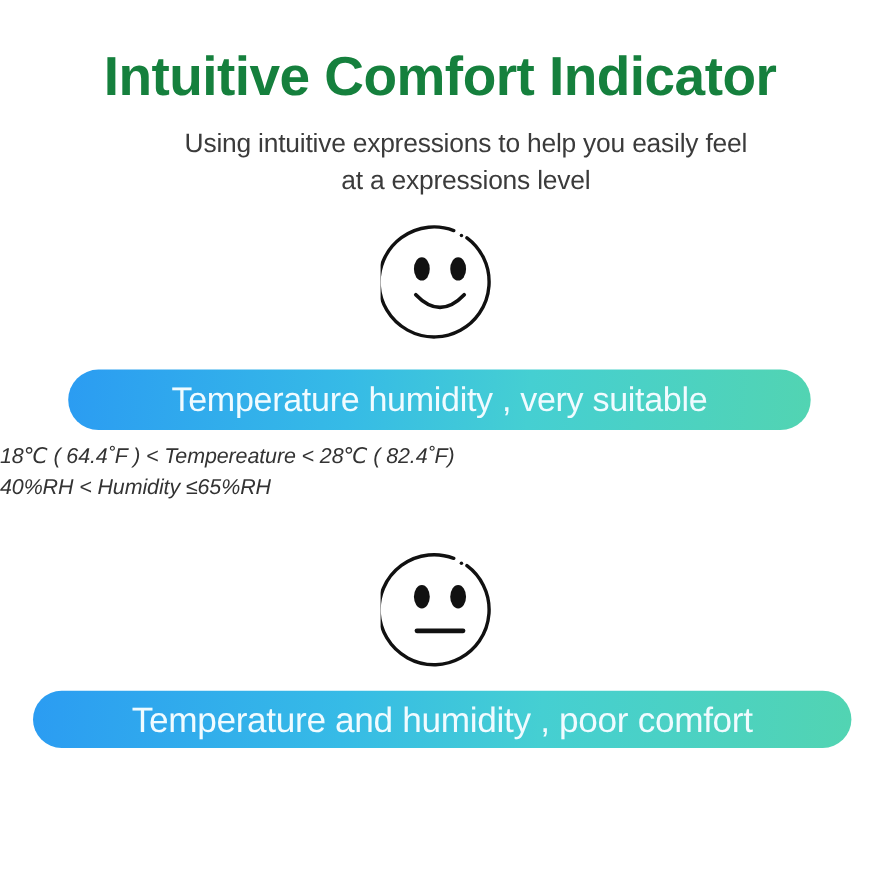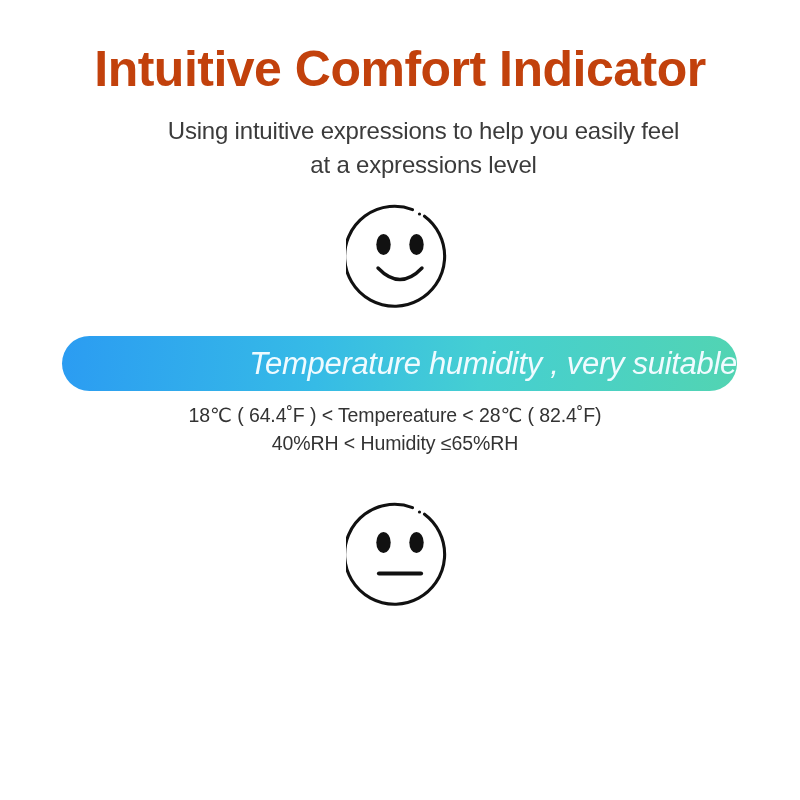--- a/index.html
+++ b/index.html
@@ -24,21 +24,21 @@
     align-items: center;
     box-sizing: border-box;
   }
 
   
   .title {
     margin: 0;
     padding: 0;
     font-size: 50px;
     font-weight: bold;
-    color: #c2410c;
+    color: #15803d;
     letter-spacing: -0.5px;
     line-height: 1;
     text-align: center;
     position: absolute;
     top: 44px;
     left: 0;
     right: 0;
   }
 
   .subtitle {
@@ -67,26 +67,25 @@
   .face svg { display: block; width: 108px; height: 108px; }
 
   #face-happy  { top: 204px; }
   #face-neutral{ top: 502px; }
 
   
   .banner {
     position: absolute;
     display: flex;
     align-items: center;
-    justify-content: flex-end;
+    justify-content: center;
     border-radius: 999px;
     box-sizing: border-box;
     color: #f0fbff;
     white-space: nowrap;
-    font-style: italic;
   }
 
   #banner-good {
     left: 62px;
     width: 675px;
     top: 336px;
     height: 55px;
     background: linear-gradient(95deg, #2b9cf2 0%, #36bbe6 38%, #45cfd2 62%, #52d4b2 100%);
     font-size: 31px;
   }
@@ -104,25 +103,25 @@
     font-weight: normal;
     letter-spacing: -0.3px;
     line-height: 1;
   }
 
   
   .range-block {
     position: absolute;
     left: 0;
     right: 10px;
-    text-align: center;
     color: #333333;
     font-size: 19.5px;
     line-height: 1.42;
     letter-spacing: -0.1px;
+    font-style: italic;
   }
   #range-good { top: 402px; }
 
   .caption-block {
     position: absolute;
     left: 0;
     right: 0;
     text-align: center;
     color: #333333;
     font-size: 19px;
@@ -174,17 +173,20 @@
       <path d="M 66.5 5.6
                A 50 50 0 1 0 78.5 12.2" fill="none" stroke="#111111" stroke-width="3.1" stroke-linecap="round"></path>
       <circle cx="73.5" cy="10.0" r="1.6" fill="#111111"></circle>
       <ellipse cx="37.5" cy="40.5" rx="7.2" ry="10.6" fill="#111111"></ellipse>
       <ellipse cx="70.5" cy="40.5" rx="7.2" ry="10.6" fill="#111111"></ellipse>
 
       <line x1="33" y1="71.5" x2="75" y2="71.5" stroke="#111111" stroke-width="4.2" stroke-linecap="round"></line>
     </svg>
   </div>
 
+  <div class="banner" id="banner-poor">
+    <span class="banner-text">Temperature and humidity , poor comfort</span>
+  </div>
 
   <div class="caption-block" id="caption-poor">
   </div>
 
 </div>
 
 </body></html>

